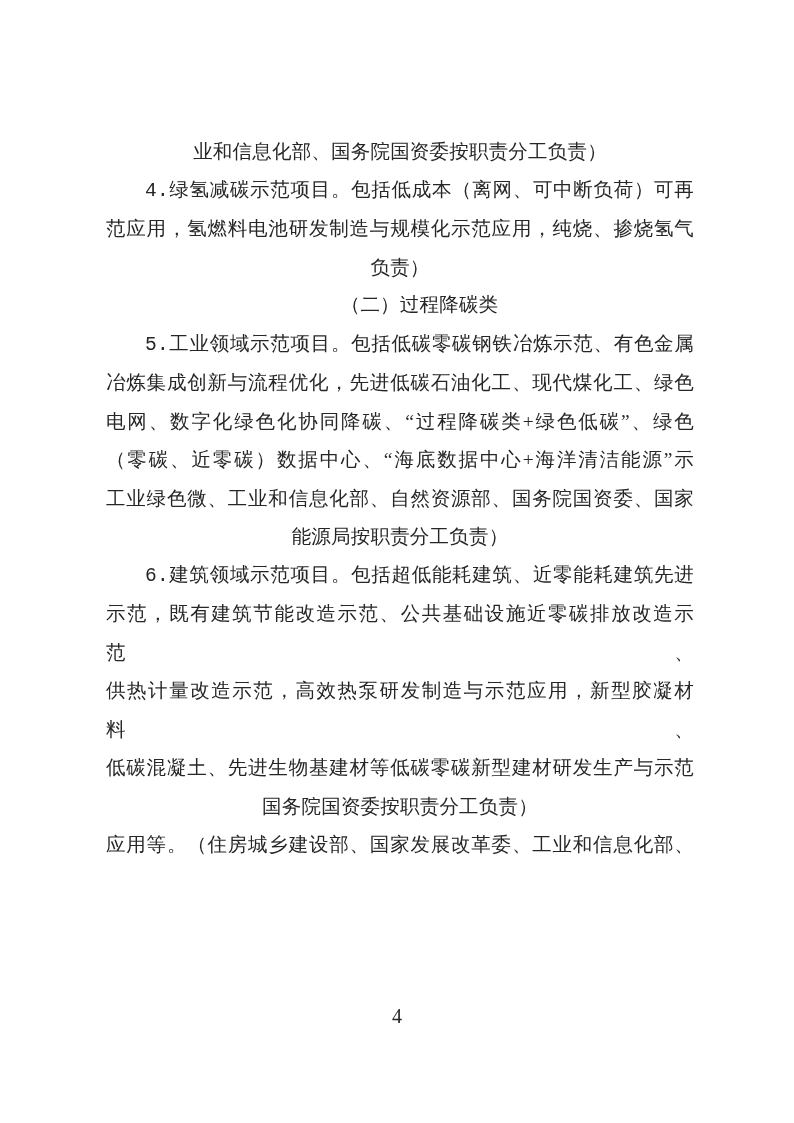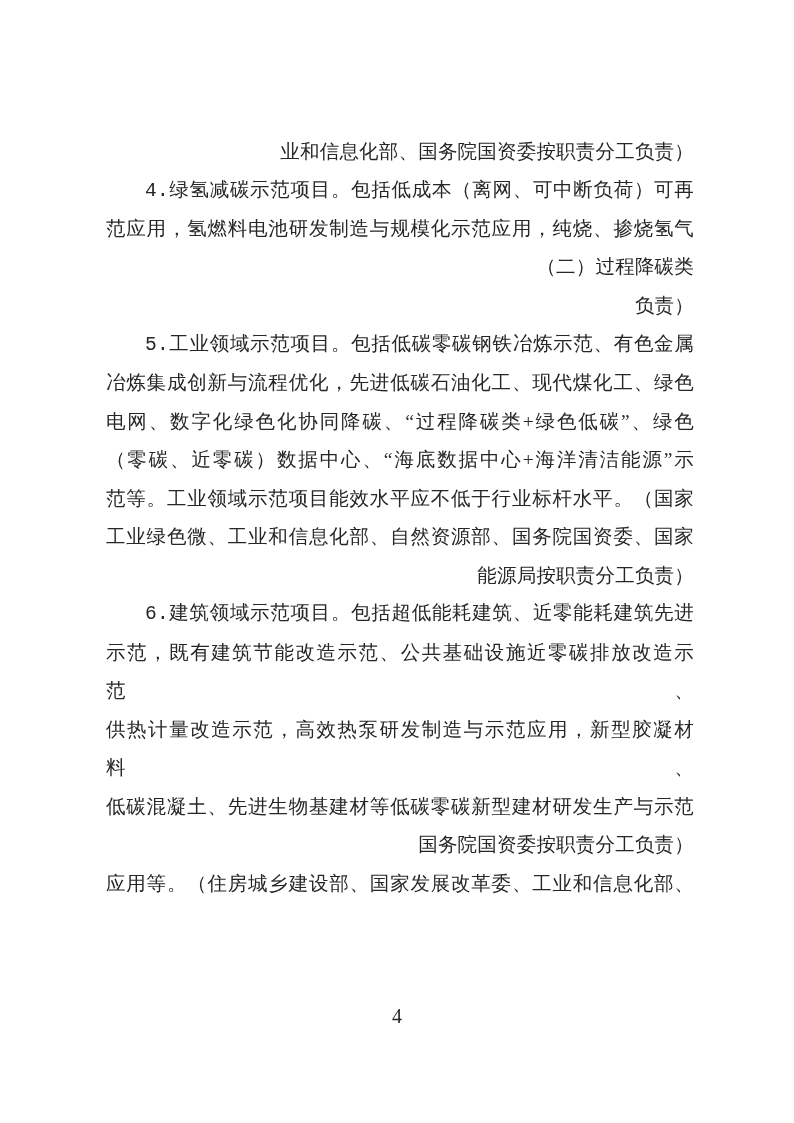--- a/index.html
+++ b/index.html
@@ -27,21 +27,21 @@
     top: 133px;
     width: 588px;
     color: #262626;
     font-size: 19.5px;
     line-height: 38.5px;
     letter-spacing: 0.2px;
   }
   .line {
     width: 100%;
     white-space: nowrap;
-    text-align: right;
+    text-align: center;
   }
   
   .line.fill {
     white-space: normal;
     text-align: justify;
     text-align-last: justify;
   }
   
   .line.indent {
     text-indent: 39px;
@@ -60,27 +60,26 @@
 </style>
 </head>
 <body>
 
 <div class="page">
 
   <main class="text-block">
     <div class="line">业和信息化部、国务院国资委按职责分工负责）</div>
     <div class="line fill indent">4.绿氢减碳示范项目。包括低成本（离网、可中断负荷）可再</div>
     <div class="line fill">范应用，氢燃料电池研发制造与规模化示范应用，纯烧、掺烧氢气</div>
+    <div class="line">负责）</div>
     <div class="line indent">（二）过程降碳类</div>
-    <div class="line">负责）</div>
     <div class="line fill indent">5.工业领域示范项目。包括低碳零碳钢铁冶炼示范、有色金属</div>
     <div class="line fill">冶炼集成创新与流程优化，先进低碳石油化工、现代煤化工、绿色</div>
     <div class="line fill">电网、数字化绿色化协同降碳、“过程降碳类+绿色低碳”、绿色</div>
     <div class="line fill">（零碳、近零碳）数据中心、“海底数据中心+海洋清洁能源”示</div>
-    <div class="line fill">范等。工业领域示范项目能效水平应不低于行业标杆水平。（国家</div>
     <div class="line fill">工业绿色微、工业和信息化部、自然资源部、国务院国资委、国家</div>
     <div class="line">能源局按职责分工负责）</div>
     <div class="line fill indent">6.建筑领域示范项目。包括超低能耗建筑、近零能耗建筑先进</div>
     <div class="line fill">示范，既有建筑节能改造示范、公共基础设施近零碳排放改造示范、</div>
     <div class="line fill">供热计量改造示范，高效热泵研发制造与示范应用，新型胶凝材料、</div>
     <div class="line fill">低碳混凝土、先进生物基建材等低碳零碳新型建材研发生产与示范</div>
     <div class="line">国务院国资委按职责分工负责）</div>
     <div class="line fill">应用等。（住房城乡建设部、国家发展改革委、工业和信息化部、</div>
   </main>
 

